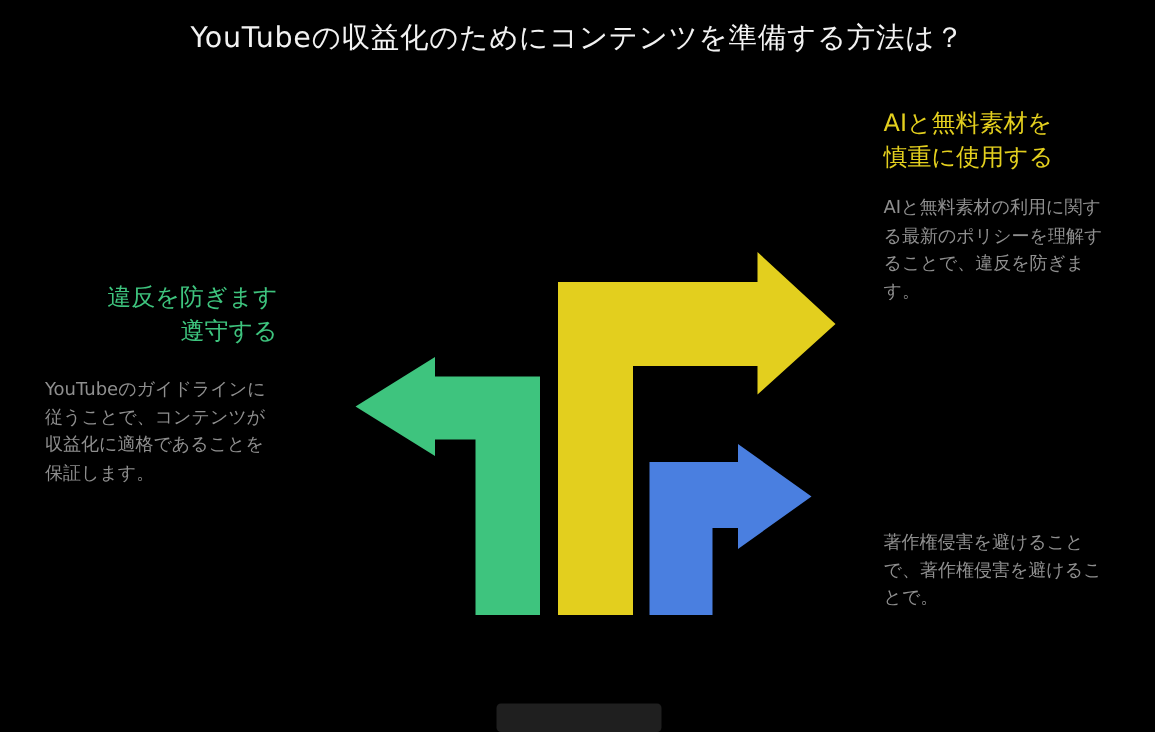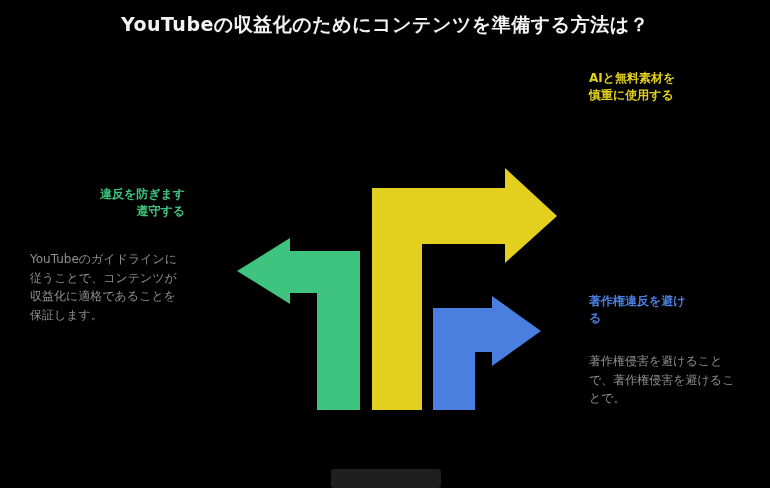--- a/index.html
+++ b/index.html
@@ -6,28 +6,28 @@
   .canvas {
     position:relative;
     width:770px; height:488px;
     background:#000;
     overflow:hidden;
     font-family:"DejaVu Sans","Liberation Sans",sans-serif;
   }
   .title {
     position:absolute; top:12px; left:0; right:0;
     text-align:center;
-    font-size:19px; font-weight:bold;
+    font-size:19px; font-weight:normal;
     color:#f2f2f2;
     letter-spacing:0.5px;
   }
   .arrows-svg { position:absolute; top:0; left:0; }
   .heading {
     position:absolute;
-    font-size:12px; font-weight:bold;
+    font-size:16px; font-weight:normal;
     line-height:1.45;
     white-space:pre-line;
   }
   .body-text {
     position:absolute;
     font-size:12px;
     line-height:1.55;
     color:#8f8f8f;
   }
   .h-guidelines { top:186px; left:20px;  width:165px; text-align:right; }
@@ -58,20 +58,19 @@
 
     <polygon points="433,308 492,308 492,296 541,331 492,366 492,352 475,352 475,410 433,410" fill="#4a7fe0"></polygon>
   </svg>
 
   <div class="heading h-guidelines" style="color: rgb(62, 196, 126);">違反を防ぎます
 遵守する</div>
   <div class="body-text b-guidelines">YouTubeのガイドラインに従うことで、コンテンツが収益化に適格であることを保証します。</div>
 
   <div class="heading h-ai" style="color: rgb(227, 207, 30);">AIと無料素材を
 慎重に使用する</div>
+  <div class="body-text b-ai">AIと無料素材の利用に関する最新のポリシーを理解することで、違反を防ぎます。</div>
 
-  <div class="heading h-copyright" style="color: rgb(74, 127, 224);">著作権違反を避け
-る</div>
   <div class="body-text b-copyright">著作権侵害を避けることで、著作権侵害を避けることで。</div>
 
   <div class="watermark" style="background-color: rgb(31, 31, 31);"></div>
 
 </div>
 
 </body></html>

